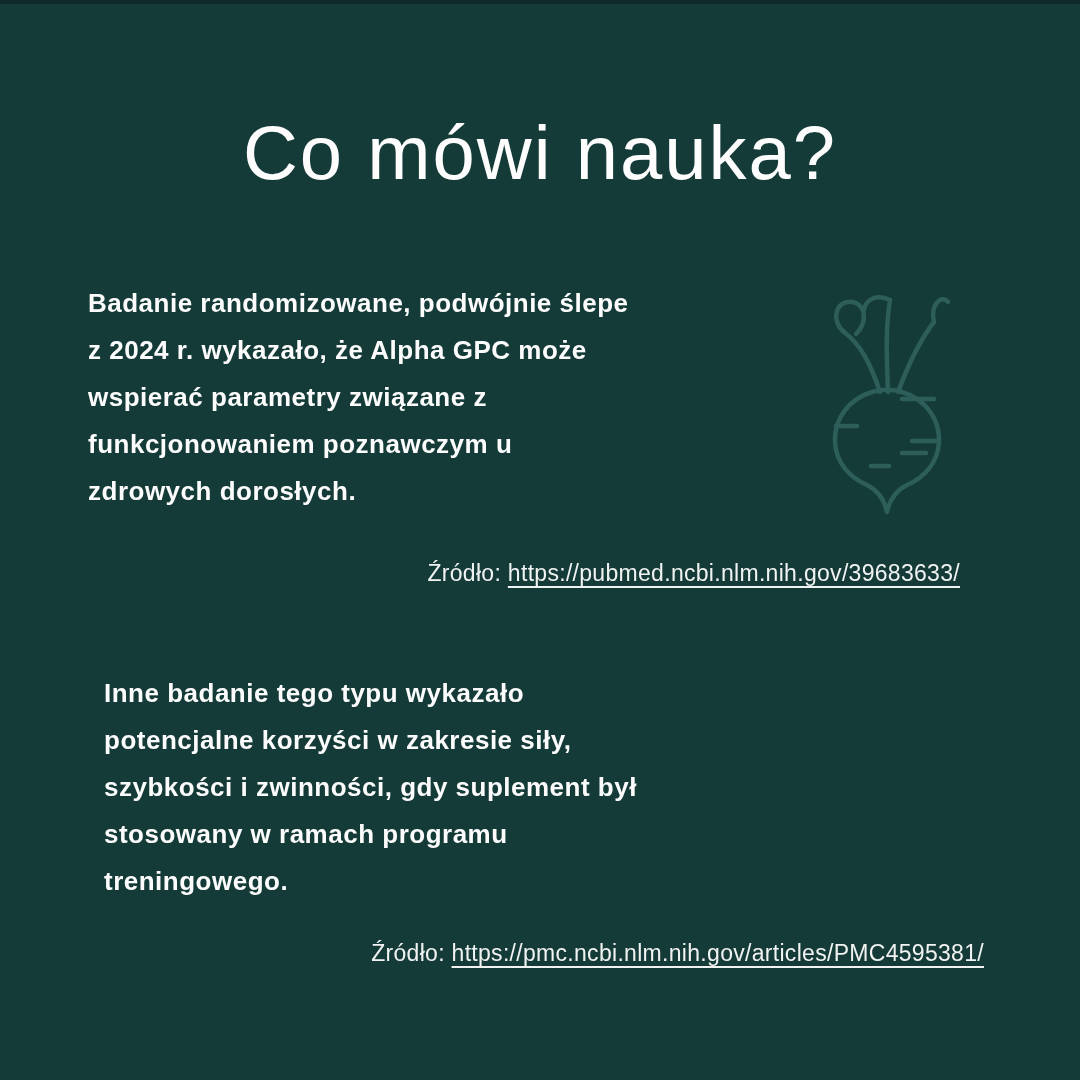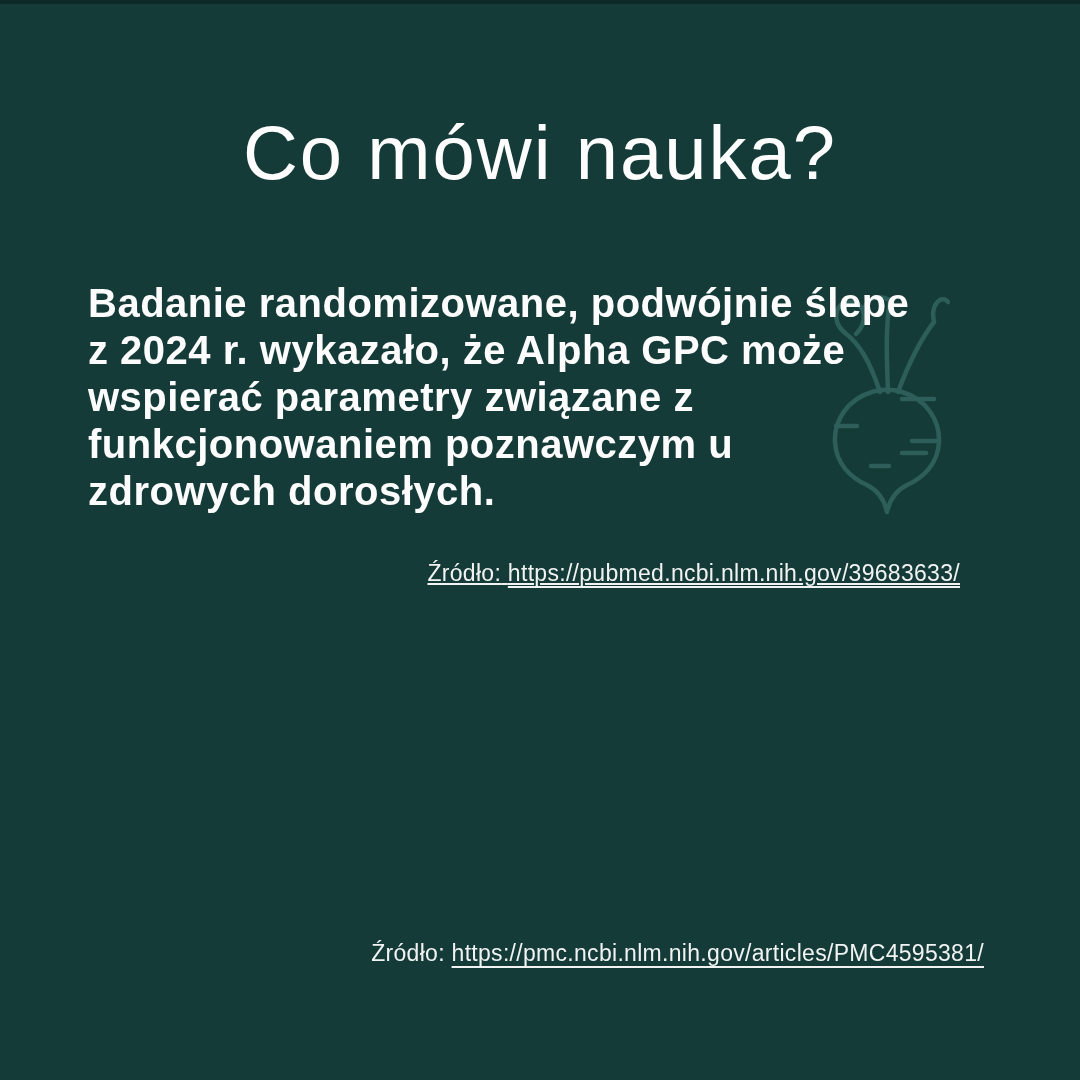--- a/index.html
+++ b/index.html
@@ -26,41 +26,41 @@
     font-size: 76px;
     font-weight: 300;
     letter-spacing: 2px;
     line-height: 1.15;
     color: #fdfdfd;
     z-index: 2;
   }
   .para {
     position: absolute;
     width: 960px;
-    font-size: 40px;
+    font-size: 26px;
     font-weight: 700;
     line-height: 47px;
     letter-spacing: 0.5px;
     white-space: pre-line;
     color: #fcfcfc;
     z-index: 2;
   }
   .para-1 { left: 88px;  top: 276px; }
   .para-2 { left: 104px; top: 666px; }
   .source {
     position: absolute;
     font-size: 23px;
     font-weight: 400;
     letter-spacing: 0.3px;
     color: #f1f3f2;
     text-align: right;
     z-index: 2;
     white-space: nowrap;
   }
-  .source-1 { right: 120px; top: 556px; text-decoration: underline; }
+  .source-1 { right: 120px; top: 556px; }
   .source-2 { right: 96px; top: 936px; }
   .source .src-label { text-decoration: none; }
   .source .src-url {
     text-decoration: underline;
     text-underline-offset: 5px;
     cursor: pointer;
   }
   .radish {
     position: absolute;
     left: 826px;
@@ -105,19 +105,24 @@
 z 2024 r. wykazało, że Alpha GPC może
 wspierać parametry związane z
 funkcjonowaniem poznawczym u
 zdrowych dorosłych.</div>
 
   <div class="source source-1">
     <span class="src-label">Źródło:</span>
     <span class="src-url">https://pubmed.ncbi.nlm.nih.gov/39683633/</span>
   </div>
 
+  <div class="para para-2">Inne badanie tego typu wykazało
+potencjalne korzyści w zakresie siły,
+szybkości i zwinności, gdy suplement był
+stosowany w ramach programu
+treningowego.</div>
 
   <div class="source source-2">
     <span class="src-label">Źródło:</span>
     <span class="src-url">https://pmc.ncbi.nlm.nih.gov/articles/PMC4595381/</span>
   </div>
 
 </div>
 
 </body></html>

